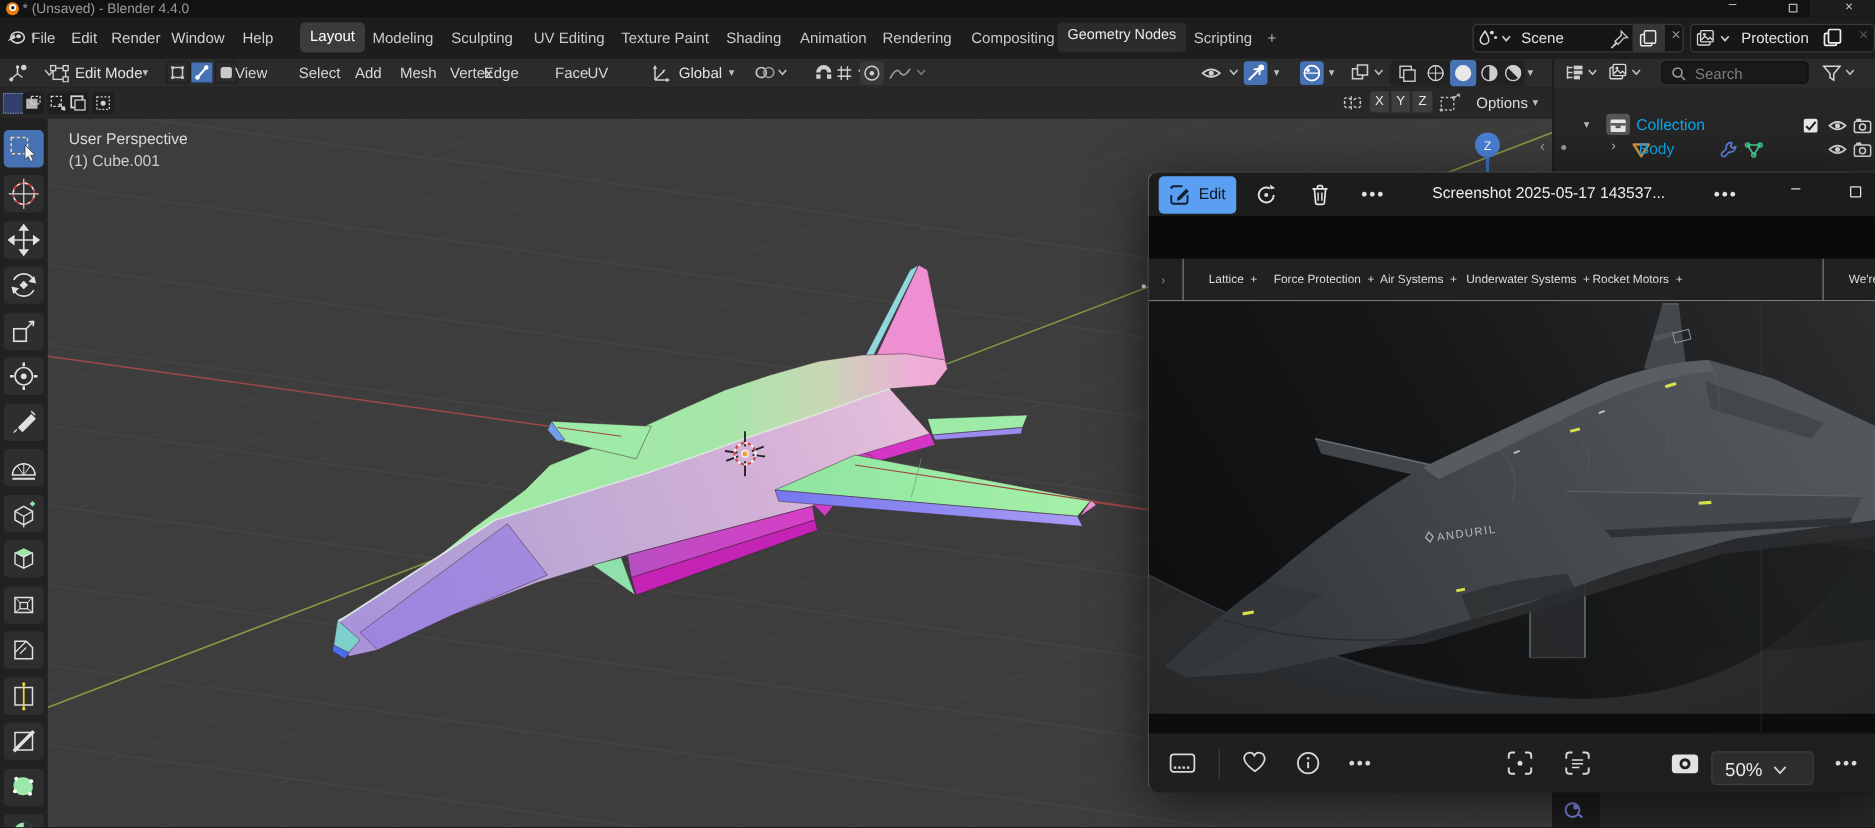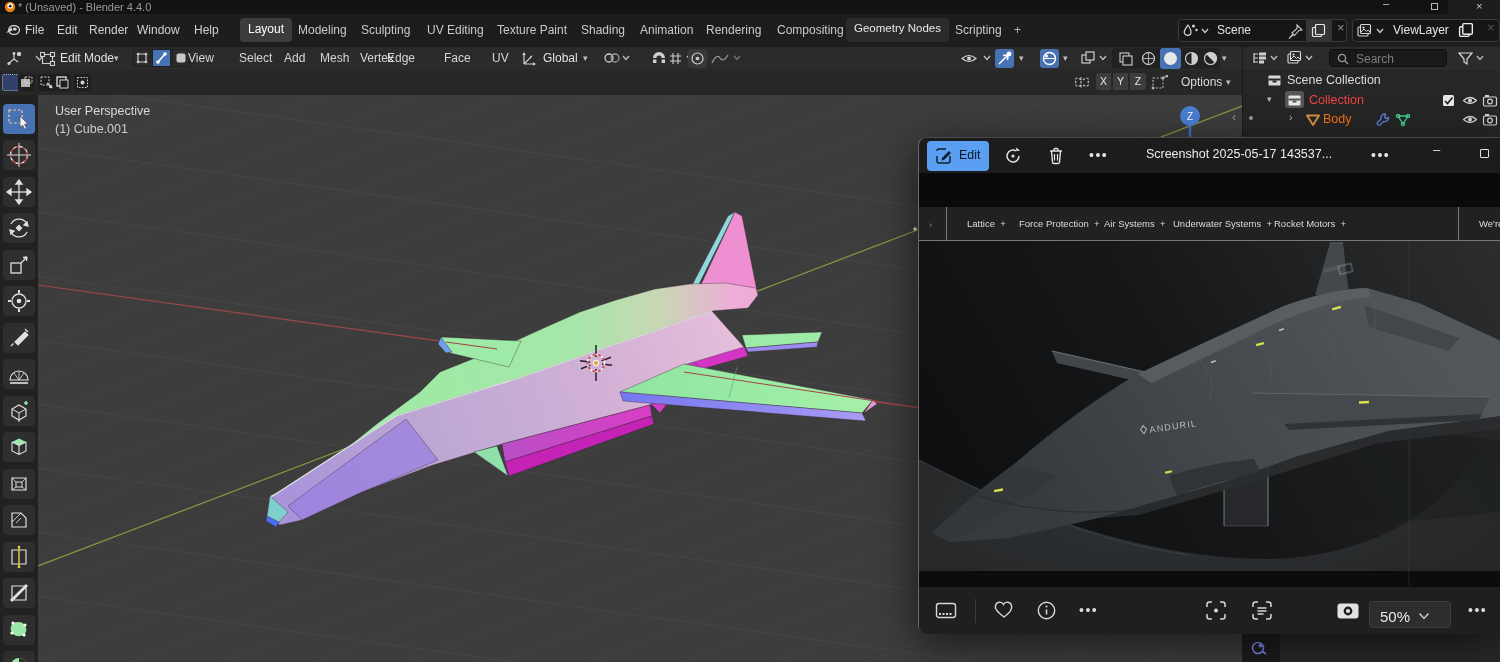--- a/index.html
+++ b/index.html
@@ -71,21 +71,21 @@
   <div class="abs" style="left:1337px;top:6px;color:#8f8f8f;font-size:13px;">×</div>
 
   <div class="abs" style="left:1352px;top:5px;width:148px;height:23px;background:#161616;border:1px solid #3a3a3a;border-radius:4px;"></div>
   <svg class="abs" style="left:1357px;top:9px" width="28" height="16" viewBox="0 0 28 16">
     <rect x="1" y="4" width="10" height="9" rx="1" fill="none" stroke="#d8d8d8" stroke-width="1.1"></rect>
     <rect x="3.5" y="1.5" width="10" height="9" rx="1" fill="#1d1d1d" stroke="#d8d8d8" stroke-width="1.1"></rect>
     <circle cx="6.5" cy="4.5" r="1.1" fill="#d8d8d8"></circle>
         <path d="M4 9 l3-3 2.5 2.5 1.5-1.5 2 2" fill="none" stroke="#d8d8d8" stroke-width="1"></path>
     <path d="M20 6 l3 3.5 3-3.5" fill="none" stroke="#c9c9c9" stroke-width="1.4"></path>
   </svg>
-  <div class="abs" style="left:1393px;top:9px;color:#e3e3e3;">ViewLayer</div>
+  <div class="abs" style="left:1393px;top:9px;color:#e3e3e3;">Protection</div>
   <svg class="abs" style="left:1458px;top:8px" width="17" height="17" viewBox="0 0 16 16">
     <rect x="4.5" y="1.5" width="9" height="10" rx="1" fill="none" stroke="#ededed" stroke-width="1.3"></rect>
     <path d="M4.5 4.5 h-2 a1 1 0 0 0 -1 1 v7 a1 1 0 0 0 1 1 h7 a1 1 0 0 0 1-1 v-1.5" fill="none" stroke="#ededed" stroke-width="1.3"></path>
   </svg>
   <div class="abs" style="left:1487px;top:6px;color:#565656;font-size:13px;">×</div>
 </div>
 
 <div class="abs" id="hdr1" style="left:0;top:47px;width:1242px;height:23px;background:#2b2b2b;font-size:12px;color:#d6d6d6;">
   <svg class="abs" style="left:6px;top:3px" width="40" height="17" viewBox="0 0 40 17">
     <path d="M3 13 l5-4 M8 9 l4 3 M8 9 l0-5" stroke="#cfcfcf" stroke-width="1.2" fill="none"></path>
@@ -123,21 +123,21 @@
           <rect x="3.5" y="3.5" width="9" height="9" rx="2" fill="#c9c9c9"></rect>
         </svg>
   </div>
   <div class="abs" style="left:188px;top:4px;">View</div>
   <div class="abs" style="left:239px;top:4px;">Select</div>
   <div class="abs" style="left:284px;top:4px;">Add</div>
   <div class="abs" style="left:320px;top:4px;">Mesh</div>
   <div class="abs" style="left:360px;top:4px;">Vertex</div>
   <div class="abs" style="left:387px;top:4px;">Edge</div>
   <div class="abs" style="left:444px;top:4px;">Face</div>
-  <div class="abs" style="left:492px;top:4px;">UV</div>
+  <div class="abs" style="left:470px;top:4px;">UV</div>
   <svg class="abs" style="left:521px;top:3px" width="18" height="17" viewBox="0 0 18 17">
     <path d="M3 14 L3 4 M3 14 L13 14 M3 14 L10 7" stroke="#cfcfcf" stroke-width="1.2" fill="none"></path>
     <path d="M3 2 l-1.8 3 h3.6 Z M15 14 l-3 -1.8 v3.6 Z M11.5 5.5 l-2.5 .5 .8 2.4 Z" fill="#cfcfcf"></path>
   </svg>
   <div class="abs" style="left:543px;top:4px;color:#e2e2e2;">Global</div>
   <div class="abs" style="left:583px;top:6px;color:#bdbdbd;font-size:9px;">▾</div>
   <svg class="abs" style="left:603px;top:3px" width="45" height="17" viewBox="0 0 45 17">
     <circle cx="6" cy="8" r="4" fill="none" stroke="#cfcfcf" stroke-width="1.3"></circle>
     <circle cx="12" cy="8" r="4" fill="none" stroke="#9a9a9a" stroke-width="1.3"></circle>
     <path d="M20 6 l3 3.5 3-3.5" fill="none" stroke="#bdbdbd" stroke-width="1.3"></path>
@@ -504,58 +504,50 @@
           <circle cx="6" cy="6" r="3.6" fill="none" stroke="#999" stroke-width="1.3"></circle>
           <line x1="8.8" y1="8.8" x2="12" y2="12" stroke="#999" stroke-width="1.3"></line>
         </svg>
     <div class="abs" style="left:26px;top:2px;font-size:12px;color:#7e7e7e;">Search</div>
   </div>
   <svg class="abs" style="left:214px;top:3px" width="40" height="17" viewBox="0 0 40 17">
     <path d="M2 3 h13 l-5 6 v5 l-3 -2 v-3 Z" fill="none" stroke="#d8d8d8" stroke-width="1.2"></path>
     <path d="M20 6 l3 3.5 3-3.5" fill="none" stroke="#bdbdbd" stroke-width="1.3"></path>
   </svg>
 
-  <div class="abs" style="left:0;top:23px;width:258px;height:21px;">
-    <svg class="abs" style="left:24px;top:3px" width="15" height="15" viewBox="0 0 15 15">
-          <rect x="1.5" y="2.5" width="12" height="10" rx="1" fill="#d8d8d8"></rect>
-          <rect x="1.5" y="5.5" width="12" height="2" fill="#262626"></rect>
-          <rect x="5.5" y="7.5" width="4" height="2" fill="#262626"></rect>
-        </svg>
-    <div class="abs" style="left:44px;top:3px;font-size:12.5px;color:#dadada;">Scene Collection</div>
-  </div>
   <div class="abs" style="left:0;top:44px;width:258px;height:21px;">
     <div class="abs" style="left:24px;top:3px;color:#b8b8b8;font-size:9px;">▾</div>
     <div class="abs" style="left:42px;top:0px;width:19px;height:17px;background:#565656;border-radius:3px;"></div>
     <svg class="abs" style="left:44px;top:2px" width="15" height="15" viewBox="0 0 15 15">
           <rect x="1.5" y="2.5" width="12" height="10" rx="1" fill="#e8e8e8"></rect>
           <rect x="1.5" y="5.5" width="12" height="2" fill="#565656"></rect>
           <rect x="5.5" y="7.5" width="4" height="2" fill="#565656"></rect>
         </svg>
-    <div class="abs" style="left:66px;top:2px;font-size:12.5px;color:#ef4444;">Collection</div>
+    <div class="abs" style="left:66px;top:2px;font-size:12.5px;color:#0ea5e9;">Collection</div>
     <svg class="abs" style="left:198px;top:2px" width="15" height="15" viewBox="0 0 15 15">
           <rect x="2" y="2" width="11" height="11" rx="1.5" fill="#e8e8e8"></rect>
           <path d="M4 8 l2.5 2.5 L11.5 4.5" fill="none" stroke="#1a1a1a" stroke-width="1.6"></path>
         </svg>
     <svg class="abs" style="left:219px;top:2px" width="16" height="15" viewBox="0 0 16 15">
           <path d="M1.5 7.5 q6.5-6 13 0 q-6.5 6 -13 0 Z" fill="none" stroke="#d2d2d2" stroke-width="1.2"></path>
           <circle cx="8" cy="7.5" r="2" fill="#d2d2d2"></circle>
         </svg>
     <svg class="abs" style="left:239px;top:2px" width="16" height="15" viewBox="0 0 16 15">
           <rect x="1.5" y="4" width="13" height="9" rx="1.5" fill="none" stroke="#d2d2d2" stroke-width="1.2"></rect>
           <circle cx="8" cy="8.5" r="2.4" fill="none" stroke="#d2d2d2" stroke-width="1.2"></circle>
           <rect x="3" y="2" width="4" height="2" fill="#d2d2d2"></rect>
         </svg>
   </div>
   <div class="abs" style="left:0;top:63px;width:258px;height:21px;">
     <div class="abs" style="left:6px;top:6px;width:4px;height:4px;border-radius:2px;background:#9a9a9a;"></div>
     <div class="abs" style="left:46px;top:1px;color:#b8b8b8;font-size:11px;">›</div>
     <svg class="abs" style="left:62px;top:2px" width="16" height="16" viewBox="0 0 16 16">
           <path d="M2 3.5 h12 L8 13 Z" fill="none" stroke="#d8913e" stroke-width="2" stroke-linejoin="round"></path>
         </svg>
-    <div class="abs" style="left:80px;top:2px;font-size:12.5px;color:#f97316;">Body</div>
+    <div class="abs" style="left:68px;top:2px;font-size:12.5px;color:#0ea5e9;">Body</div>
     <svg class="abs" style="left:132px;top:2px" width="16" height="16" viewBox="0 0 16 16">
           <path d="M10 2 a4 4 0 0 0 -4 5 L2.5 10.5 a1.8 1.8 0 0 0 2.5 2.5 L8.5 9.5 a4 4 0 0 0 5 -4 l-2.5 1 -1.5 -1.5 1 -2.5 Z" fill="none" stroke="#5a7fd8" stroke-width="1.4"></path>
         </svg>
     <svg class="abs" style="left:152px;top:2px" width="16" height="16" viewBox="0 0 16 16">
           <path d="M3 4 h10 L8 12 Z" fill="none" stroke="#3fd68f" stroke-width="1.3"></path>
           <circle cx="3" cy="4" r="1.7" fill="none" stroke="#3fd68f" stroke-width="1.1"></circle>
           <circle cx="13" cy="4" r="1.7" fill="none" stroke="#3fd68f" stroke-width="1.1"></circle>
           <circle cx="8" cy="12" r="1.7" fill="none" stroke="#3fd68f" stroke-width="1.1"></circle>
         </svg>
     <svg class="abs" style="left:219px;top:2px" width="16" height="15" viewBox="0 0 16 15">

